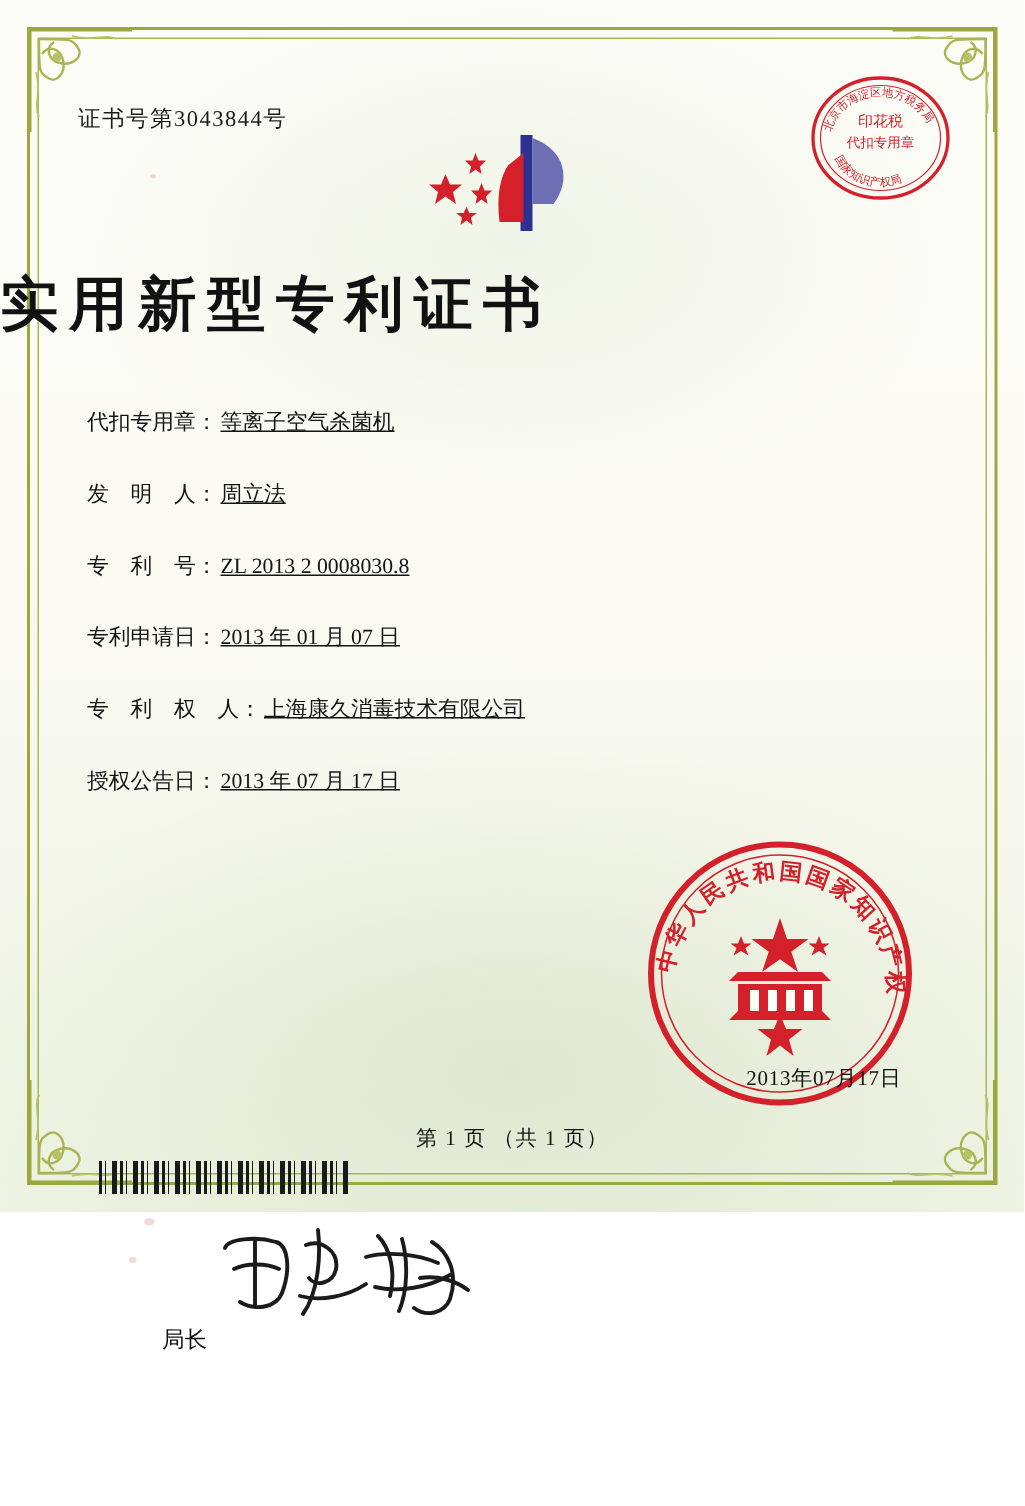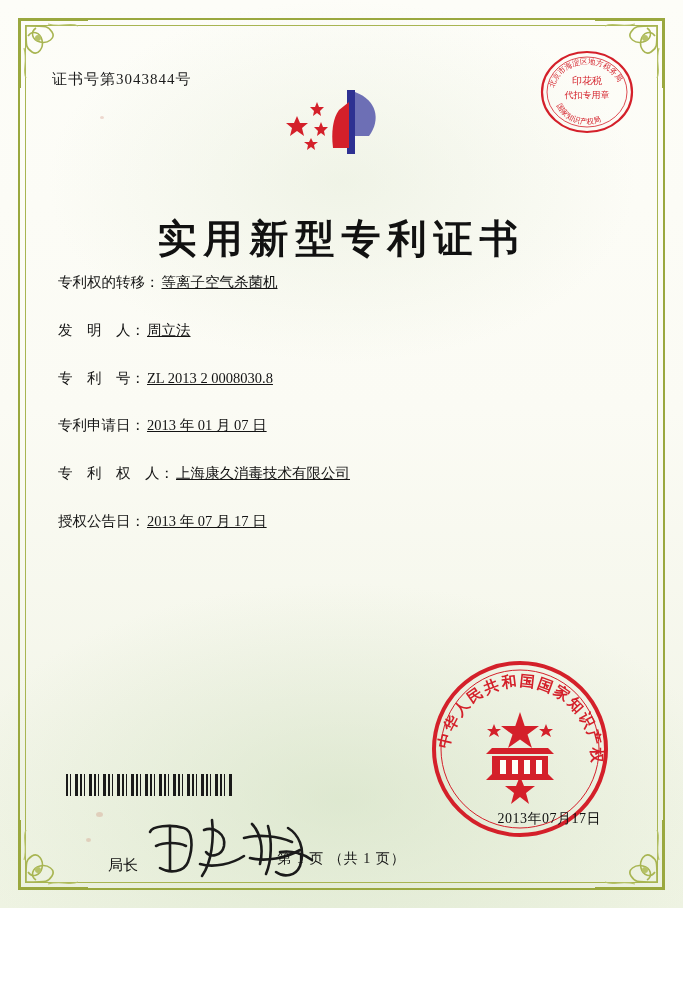--- a/index.html
+++ b/index.html
@@ -10,21 +10,21 @@
   body {
     width: 683px;
     height: 1004px;
     font-family: "Liberation Serif", "DejaVu Serif", serif;
     color: #1b1b1b;
     overflow: hidden;
   }
   .page {
     position: relative;
     width: 683px;
-    height: 908px;
+    height: 808px;
     background:
       radial-gradient(ellipse 540px 300px at 50% 88%, rgba(206,222,190,0.55) 0%, rgba(206,222,190,0.0) 72%),
       radial-gradient(ellipse 420px 260px at 50% 20%, rgba(225,233,212,0.45) 0%, rgba(225,233,212,0.0) 70%),
       linear-gradient(180deg, #fdfdf8 0%, #fbfbf4 45%, #f4f6ea 78%, #eef3e2 100%);
     box-sizing: border-box;
   }
 
   
   .border-outer {
     position: absolute;
@@ -67,27 +67,25 @@
     transform: translateX(-50%);
     width: 130px;
     height: 72px;
   }
 
   .title {
     position: absolute;
     left: 0;
     right: 0;
     top: 176px;
-    text-align: center;
     font-family: "DejaVu Serif", "Liberation Serif", serif;
     font-size: 39px;
     font-weight: bold;
     letter-spacing: 7px;
     color: #111;
-    margin-top: 36px;
   }
 
   
   .seal-top {
     position: absolute;
     right: 48px;
     top: 44px;
     width: 96px;
     height: 96px;
   }
@@ -147,21 +145,21 @@
       transparent 5px, transparent 9px,
       #1a1a1a 9px, #1a1a1a 12px,
       transparent 12px, transparent 14px
     );
   }
 
   
   .director-label {
     position: absolute;
     left: 108px;
-    top: 856px;
+    top: 884px;
     font-size: 15px;
     color: #111;
   }
   .signature {
     position: absolute;
     left: 140px;
     top: 812px;
     width: 190px;
     height: 80px;
     color: #111;
@@ -282,21 +280,21 @@
         <polygon points="44,36 46,41 51,41 47,45 48,50 44,47 40,50 41,45 37,41 42,41"></polygon>
         <polygon points="34,52 36,56 41,56 37,59 38,64 34,61 30,64 31,59 27,56 32,56"></polygon>
       </g>
     </svg>
   </div>
 
   <div class="title">实用新型专利证书</div>
 
   <div class="fields">
     <div class="field-row">
-      <span class="field-label">专利权的转移：</span>
+      <span class="field-label">代扣专用章：</span>
       <span class="field-value">等离子空气杀菌机</span>
     </div>
     <div class="field-row">
       <span class="field-label">发　明　人：</span>
       <span class="field-value">周立法</span>
     </div>
     <div class="field-row">
       <span class="field-label">专　利　号：</span>
       <span class="field-value">ZL 2013 2 0008030.8</span>
     </div>

